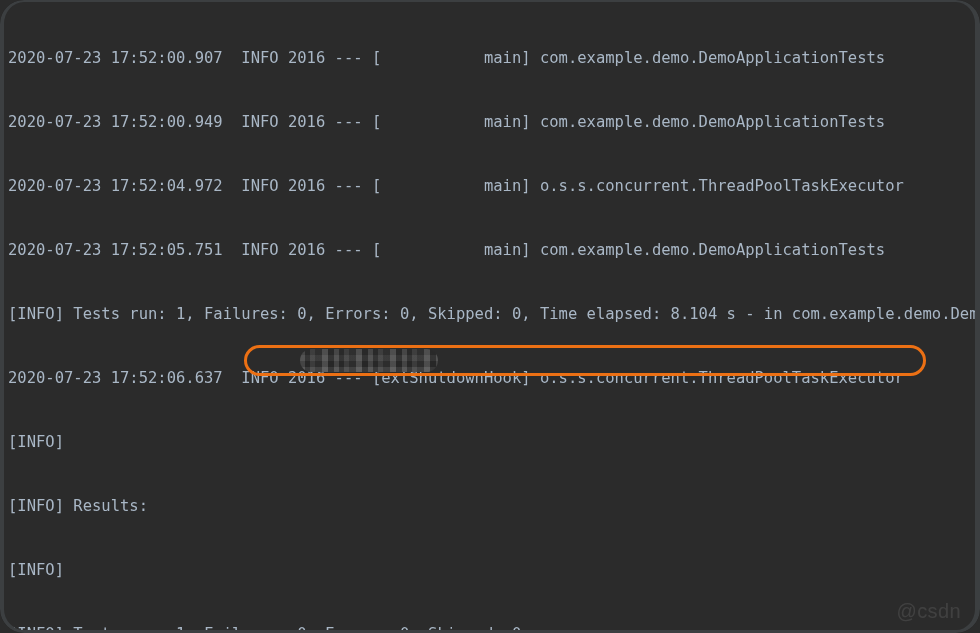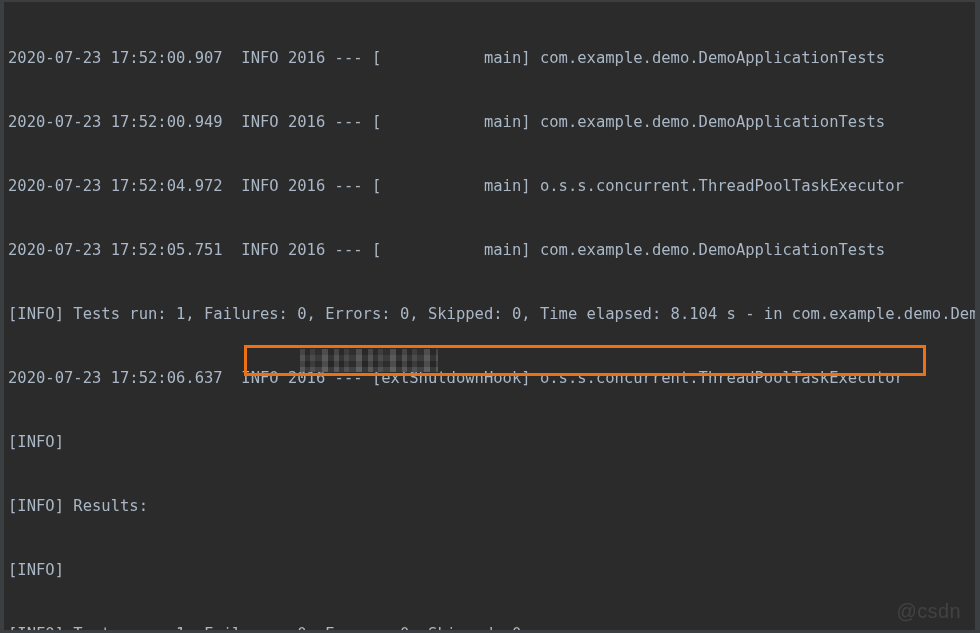--- a/index.html
+++ b/index.html
@@ -1,15 +1,15 @@
 <!DOCTYPE html>
 <html><head>
 <meta charset="utf-8">
 <style>
-  * { box-sizing: border-box; }
+  * { box-sizing: border-box; border-radius: 24px; }
   html, body {
     margin: 0;
     padding: 0;
     background: #2b2b2b;
   }
   body {
     width: 980px;
     height: 633px;
     overflow: hidden;
     font-family: "DejaVu Sans Mono", "Liberation Mono", monospace;

